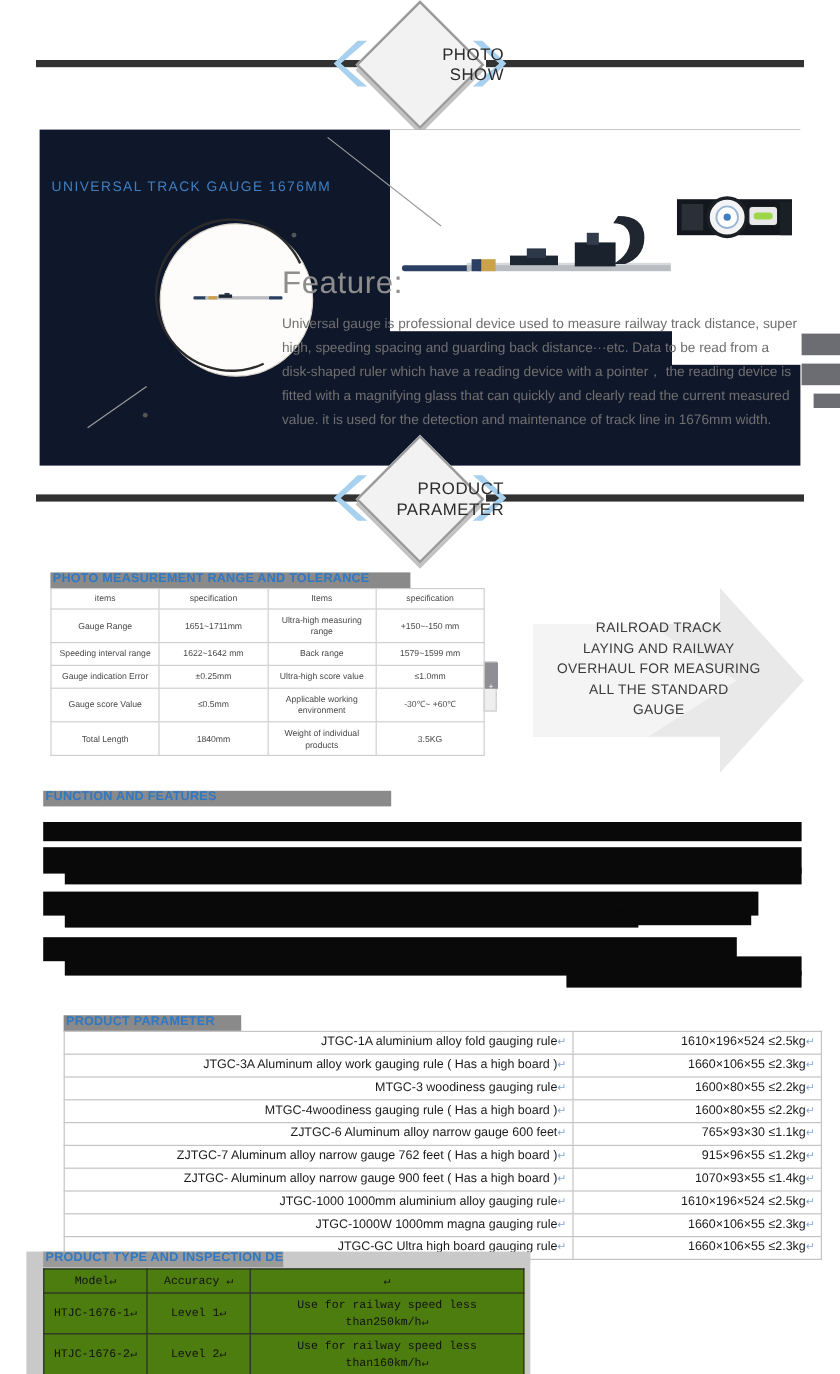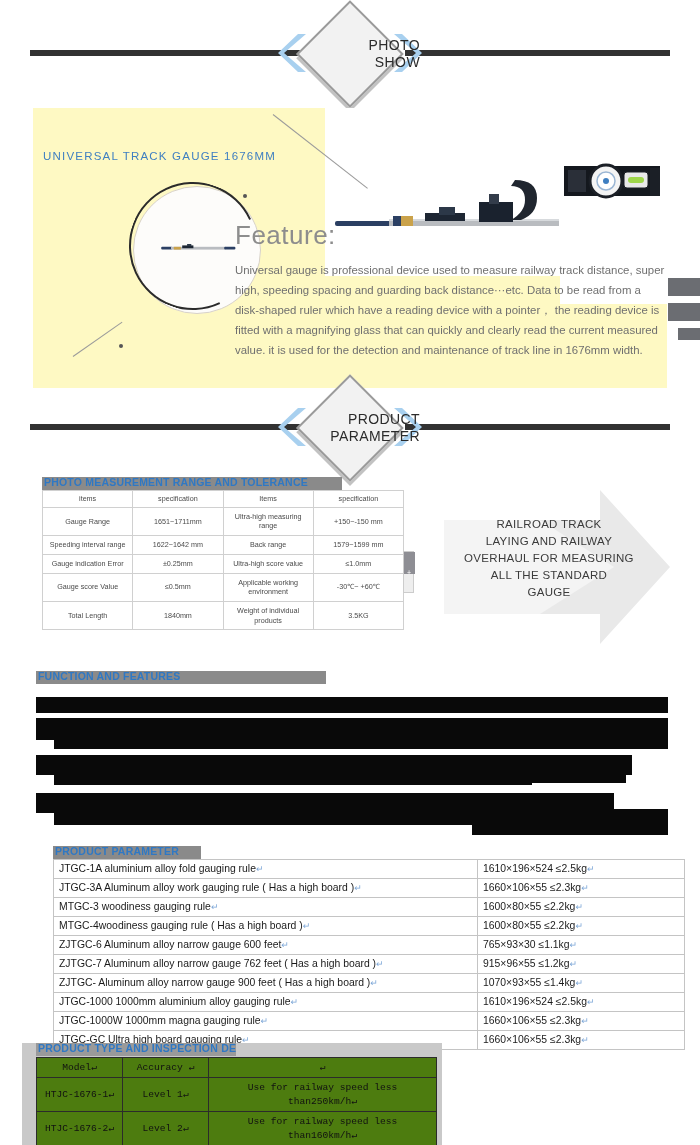--- a/index.html
+++ b/index.html
@@ -39,21 +39,21 @@
   .diamond-text {
     position: absolute; left: 0; top: 0; width: 140px; height: 108px;
     display: flex; flex-direction: column; align-items: flex-end; justify-content: center;
     font-size: 14px; color: #2b2b2b; letter-spacing: .4px; line-height: 1.25;
     text-align: center; font-family: "Liberation Sans", sans-serif;
   }
 
   
   .photo-panel {
     position: absolute; left: 33px; top: 108px; width: 634px; height: 280px;
-    background: #fef9c3;
+    background: #0f172a;
   }
   .photo-white-1 { position:absolute; left:292px; top:0px;  width:235px; height:168px; background:#fff; }
   .photo-white-3 { position:absolute; left:527px; top:0px;  width:108px; height:196px; background:#fff; }
 
   .blue-title {
     position: absolute; left: 10px; top: 42px;
     font-size: 11.5px; color: #3f7fc1; letter-spacing: 1.2px;
     font-family: "Liberation Sans", sans-serif;
   }
   .lead-line-1 { position:absolute; left:240px; top:6px; width:120px; height:1px;
@@ -135,21 +135,21 @@
   .arrow-text {
     position: absolute; left: 12px; top: 26px; width: 186px;
     text-align: center; font-size: 11.5px; line-height: 17px;
     color: #3b3b3b; letter-spacing: .3px;
     font-family: "Liberation Sans", sans-serif;
   }
 
   
   .fn-wrap { position: absolute; left: 36px; top: 659px; width: 632px; }
   .fn-head {
-    height: 13px; width: 290px; background: #8a8a8a; position: relative; overflow: hidden; margin-top: 12px;
+    height: 13px; width: 290px; background: #8a8a8a; position: relative; overflow: hidden;
   }
   .fn-head span {
     position: absolute; left: 2px; top: -1px;
     font-size: 10.5px; font-weight: bold; color: #2f78c4; letter-spacing: .2px; white-space: nowrap;
   }
   .blackbar { background: #090909; margin-top: 0; }
 
   
   .model-wrap { position: absolute; left: 36px; top: 846px; width: 532px; padding-left: 17px; }
   .model-head {
@@ -160,20 +160,21 @@
     font-size: 10.5px; font-weight: bold; color: #2f78c4; letter-spacing: .2px; white-space: nowrap;
   }
   table.model {
     width: 632px; border-collapse: collapse; background: #fff; table-layout: fixed;
     border: 1px solid #b9b9b9;
   }
   table.model td {
     border: 1px solid #c4c4c4; font-size: 10.4px; color: #1a1a1a;
     padding: 2px 5px; line-height: 1.35; height: 17px;
     font-family: "Liberation Sans", sans-serif;
+    text-align: right;
   }
   table.model td.c2 { width: 207px; }
   .pilcrow { color: #7fa8d8; font-size: 9px; }
 
   
   .bm-wrap { position: absolute; left: 22px; top: 1043px; width: 420px; }
   .bm-outer { background: #c9c9c9; padding: 8px 6px 10px 14px; }
   .bm-head {
     position:absolute; left: 14px; top: 0px;
     height: 13px; width: 200px; background: #9a9a9a; overflow: hidden;
@@ -268,21 +269,21 @@
   <div class="blue-title">UNIVERSAL TRACK GAUGE  1676MM</div>
 
   <div class="feature-head">Feature:</div>
   <div class="feature-body">Universal gauge is professional device used to measure railway track distance, super high, speeding spacing and guarding back distance···etc. Data to be read from a disk-shaped ruler which have a reading device with a pointer， the reading device is fitted with a magnifying glass that can quickly and clearly read the current measured value. it is used for the detection and maintenance of track line in 1676mm width.</div>
 </div>
 
 <div class="right-deco rd1"></div>
 <div class="right-deco rd2"></div>
 <div class="right-deco rd3"></div>
 
-<div class="badge-block" style="position:absolute;left:0;top:374px;height:110px;">
+<div class="badge-block" style="position:absolute;left:0;top:362px;height:110px;">
   <div class="badge-rule-left"></div>
   <div class="badge-rule-right"></div>
   <div class="badge-wrap">
     <div class="chev chev-l">
       <svg width="30" height="42" viewBox="0 0 30 42">
           <path d="M28 2 L6 21 L28 40 L20 40 L0 21 L20 2 Z" fill="#a8d0ef"></path>
         </svg>
     </div>
     <div class="chev chev-r">
       <svg width="30" height="42" viewBox="0 0 30 42">

